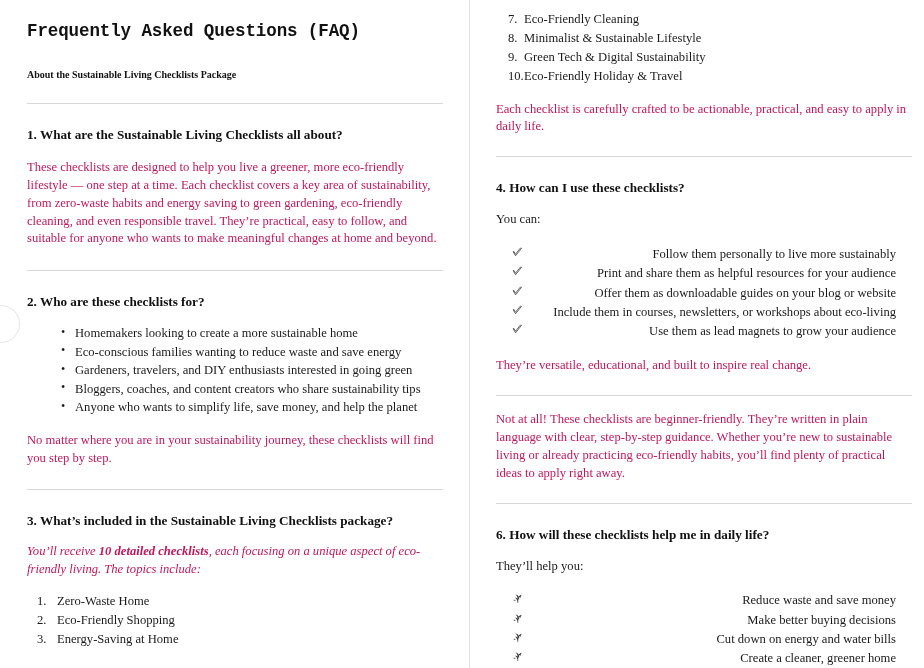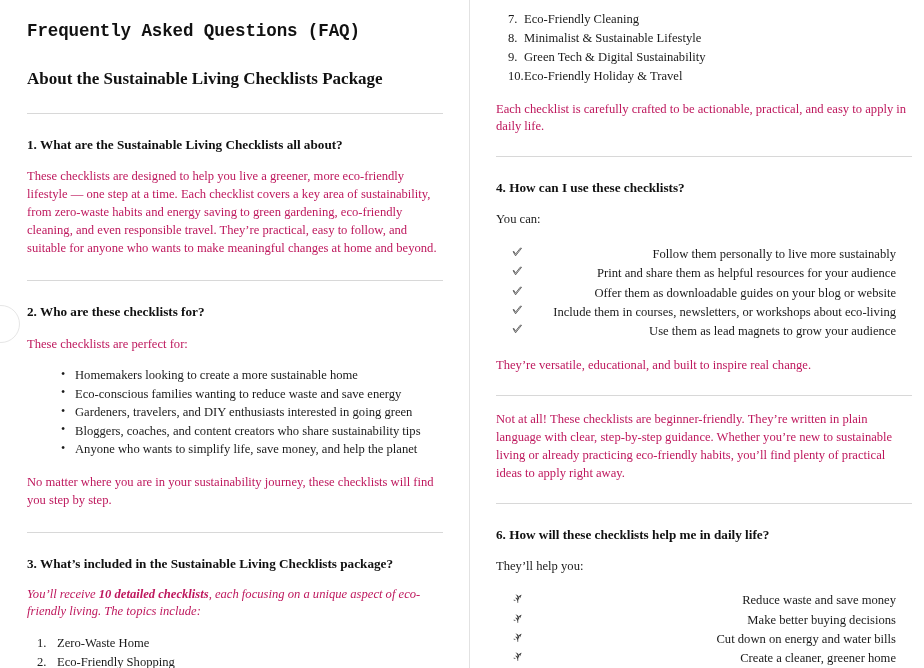--- a/index.html
+++ b/index.html
@@ -53,21 +53,21 @@
     font-family: Liberation Mono, monospace;
     font-size: 17.5px;
     font-weight: bold;
     letter-spacing: -0.1px;
     margin: 0 0 0 0;
     line-height: 1.35;
     color: #111;
   }
 
   h2.doc-subtitle {
-    font-size: 17px;
+    font-size: 10px;
     font-weight: bold;
     margin: 24px 0 0 0;
     line-height: 1.35;
     color: #111;
   }
 
   hr.rule {
     border: 0;
     border-top: 1px solid #d8d8d8;
     margin: 22px 0 0 0;
@@ -168,21 +168,20 @@
     <h2 class="doc-subtitle">About the Sustainable Living Checklists Package</h2>
 
     <hr class="rule">
 
     <h3 class="q">1. What are the Sustainable Living Checklists all about?</h3>
     <p class="body">These checklists are designed to help you live a greener, more eco-friendly lifestyle — one step at a time. Each checklist covers a key area of sustainability, from zero-waste habits and energy saving to green gardening, eco-friendly cleaning, and even responsible travel. They’re practical, easy to follow, and suitable for anyone who wants to make meaningful changes at home and beyond.</p>
 
     <hr class="rule">
 
     <h3 class="q">2. Who are these checklists for?</h3>
-    <p class="body">These checklists are perfect for:</p>
     <ul class="bullets">
       <li>Homemakers looking to create a more sustainable home</li>
       <li>Eco-conscious families wanting to reduce waste and save energy</li>
       <li>Gardeners, travelers, and DIY enthusiasts interested in going green</li>
       <li>Bloggers, coaches, and content creators who share sustainability tips</li>
       <li>Anyone who wants to simplify life, save money, and help the planet</li>
     </ul>
     <p class="body">No matter where you are in your sustainability journey, these checklists will find you step by step.</p>
 
     <hr class="rule">

